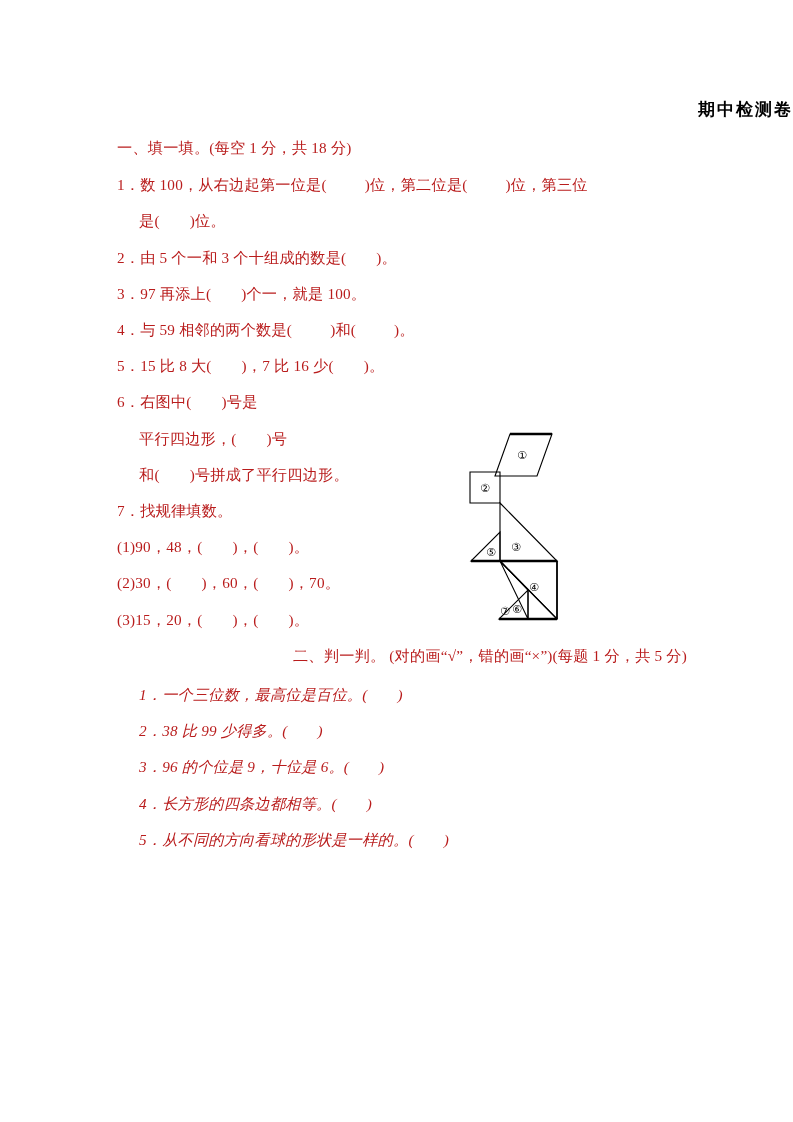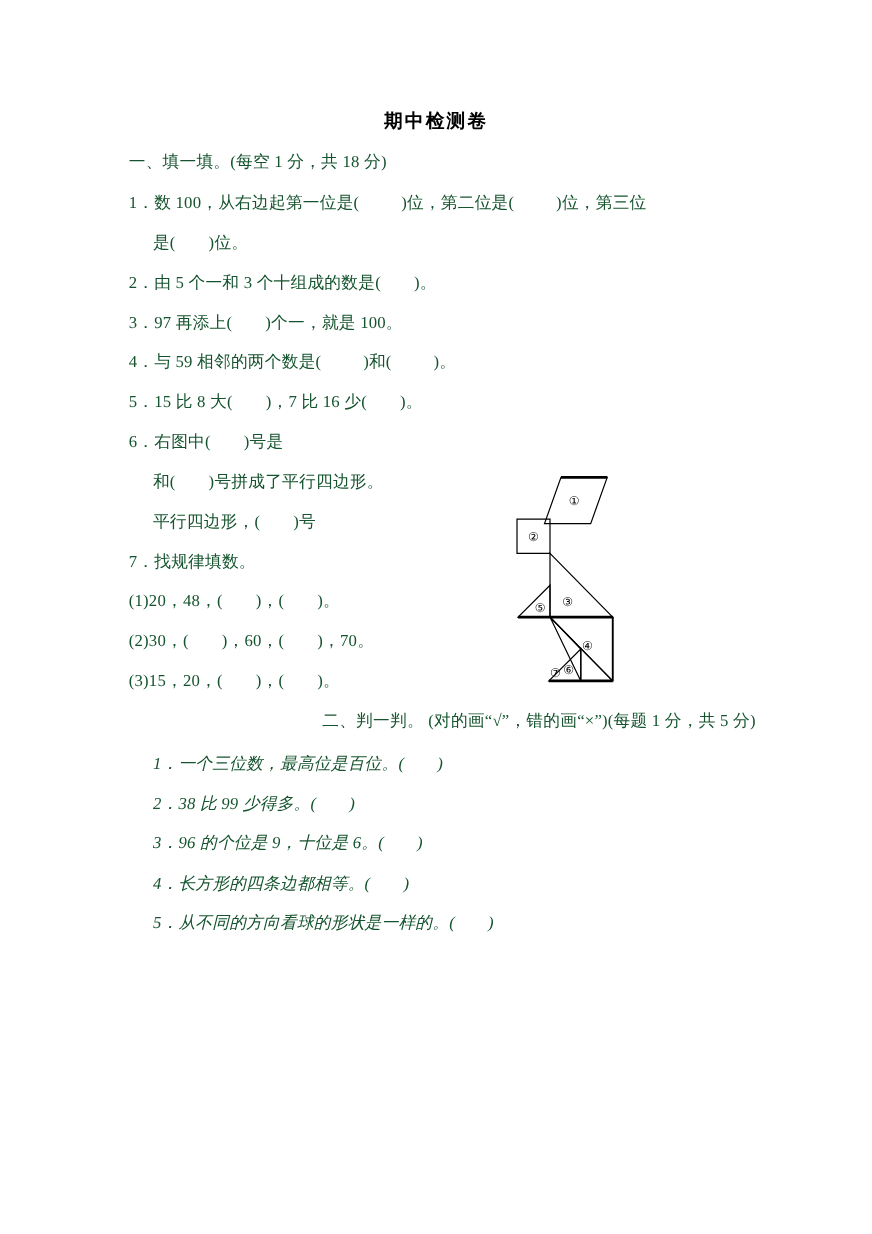--- a/index.html
+++ b/index.html
@@ -21,39 +21,39 @@
     inset: 0;
     background: #ffffff;
   }
 
   
   .doc-title {
     position: absolute;
     top: 98px;
     left: 0;
     width: 793px;
-    text-align: center;
+    text-align: right;
     font-size: 17px;
     font-weight: bold;
     letter-spacing: 2px;
     font-family: "DejaVu Sans", "Liberation Sans", sans-serif;
     color: #000000;
   }
 
   
   .content {
     position: absolute;
     left: 117px;
     top: 140px;
     width: 570px;
   }
   .line {
     font-size: 15.2px;
     line-height: 1;
-    color: #14532d;
+    color: #b91c1c;
     white-space: nowrap;
     letter-spacing: 0.2px;
   }
   .sec-head {
     margin-bottom: 22px;
   }
   .q {
     margin-bottom: 21px;
   }
   .sub {
@@ -125,31 +125,31 @@
     </div>
 
     <div class="line q">
       <span>5．</span><span>15 比 8 大(</span><span class="blank sp-md"></span><span>)，7 比 16 少(</span><span class="blank sp-md"></span><span>)。</span>
     </div>
 
     <div class="line q">
       <span>6．</span><span>右图中(</span><span class="blank sp-md"></span><span>)号是</span>
     </div>
     <div class="line cont">
+      <span>平行四边形，(</span><span class="blank sp-md"></span><span>)号</span>
+    </div>
+    <div class="line cont">
       <span>和(</span><span class="blank sp-md"></span><span>)号拼成了平行四边形。</span>
     </div>
-    <div class="line cont">
-      <span>平行四边形，(</span><span class="blank sp-md"></span><span>)号</span>
-    </div>
 
     <div class="line q">
       <span>7．</span><span>找规律填数。</span>
     </div>
     <div class="line q">
-      <span>(1)</span><span>20，48，(</span><span class="blank sp-md"></span><span>)，(</span><span class="blank sp-md"></span><span>)。</span>
+      <span>(1)</span><span>90，48，(</span><span class="blank sp-md"></span><span>)，(</span><span class="blank sp-md"></span><span>)。</span>
     </div>
     <div class="line q">
       <span>(2)</span><span>30，(</span><span class="blank sp-md"></span><span>)，60，(</span><span class="blank sp-md"></span><span>)，70。</span>
     </div>
     <div class="line q">
       <span>(3)</span><span>15，20，(</span><span class="blank sp-md"></span><span>)，(</span><span class="blank sp-md"></span><span>)。</span>
     </div>
 
     <div class="line sec2-head">二、判一判。  (对的画“√”，错的画“×”)(每题 1 分，共 5 分)</div>
 

